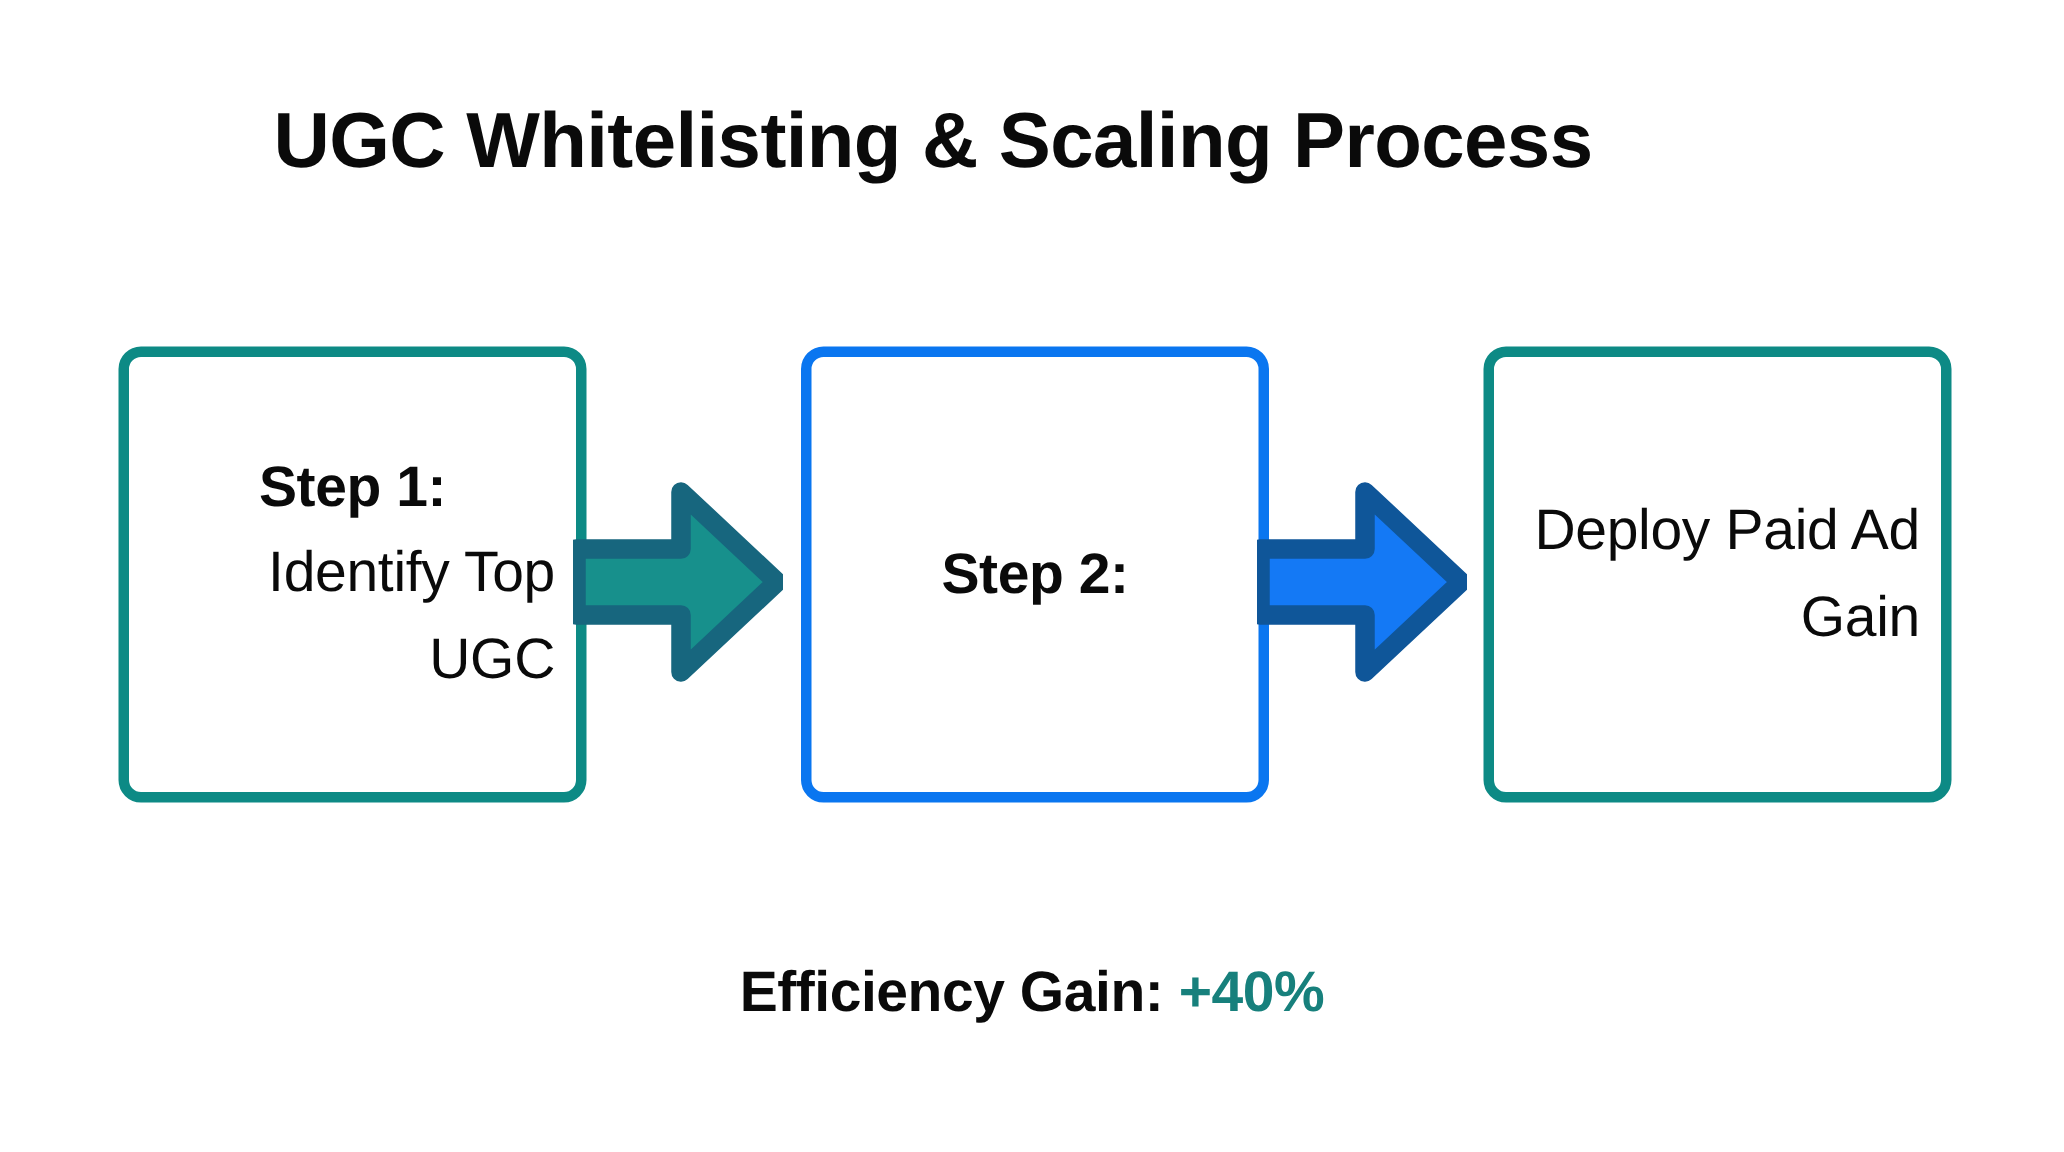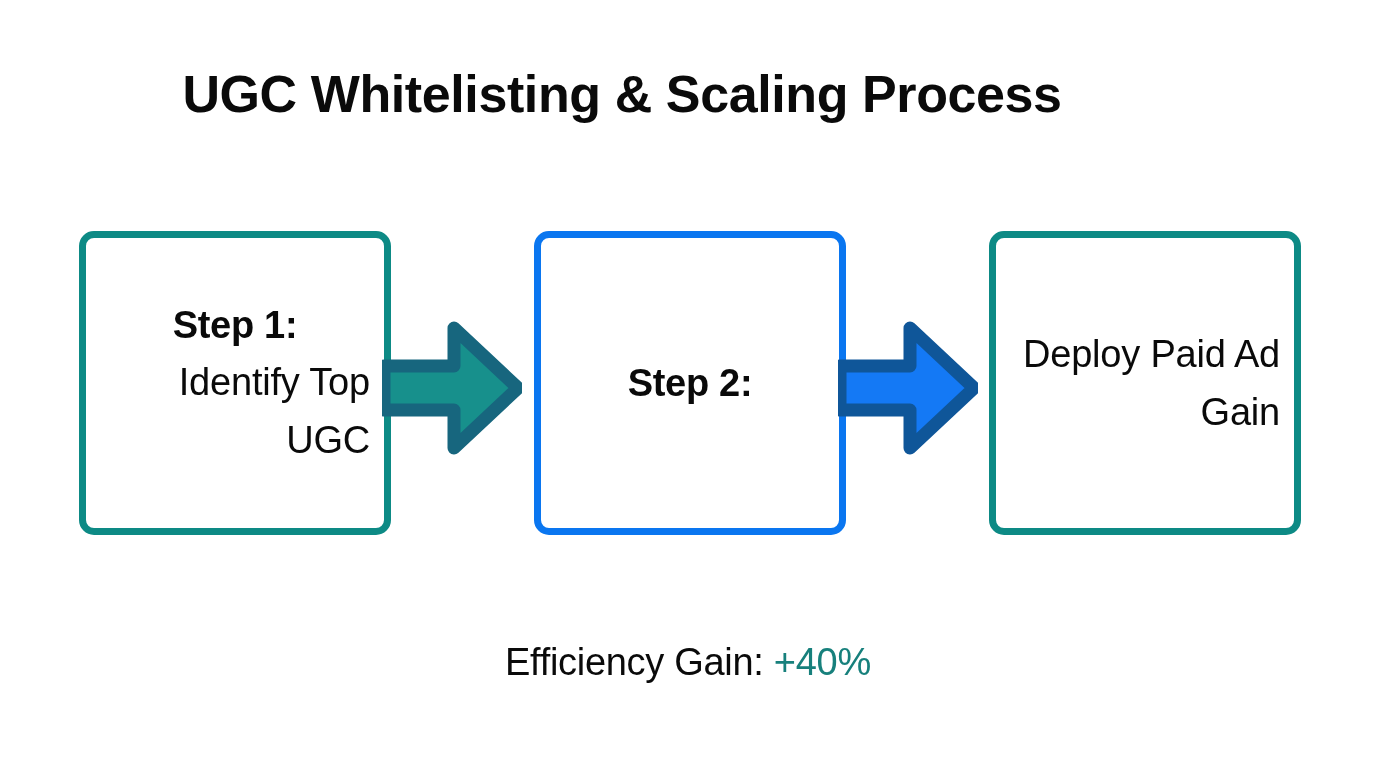--- a/index.html
+++ b/index.html
@@ -95,21 +95,21 @@
   .arrow svg { display: block; width: 140px; height: 140px; }
 
   
   .footer {
     position: absolute;
     left: 0;
     top: 636px;
     width: 1376px;
     text-align: center;
     font-size: 38px;
-    font-weight: normal;
+    font-weight: bold;
     color: #0a0a0a;
     letter-spacing: -0.3px;
     line-height: 52px;
     white-space: nowrap;
   }
   .footer .metric-value {
     color: #17807c;
   }
 </style>
 </head>

